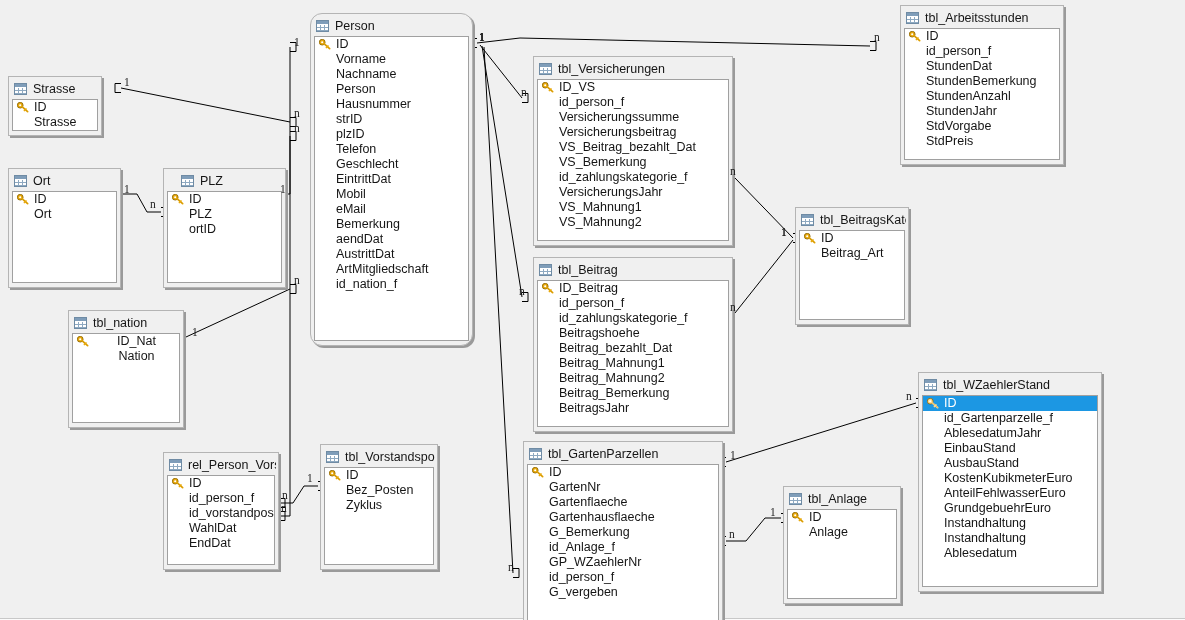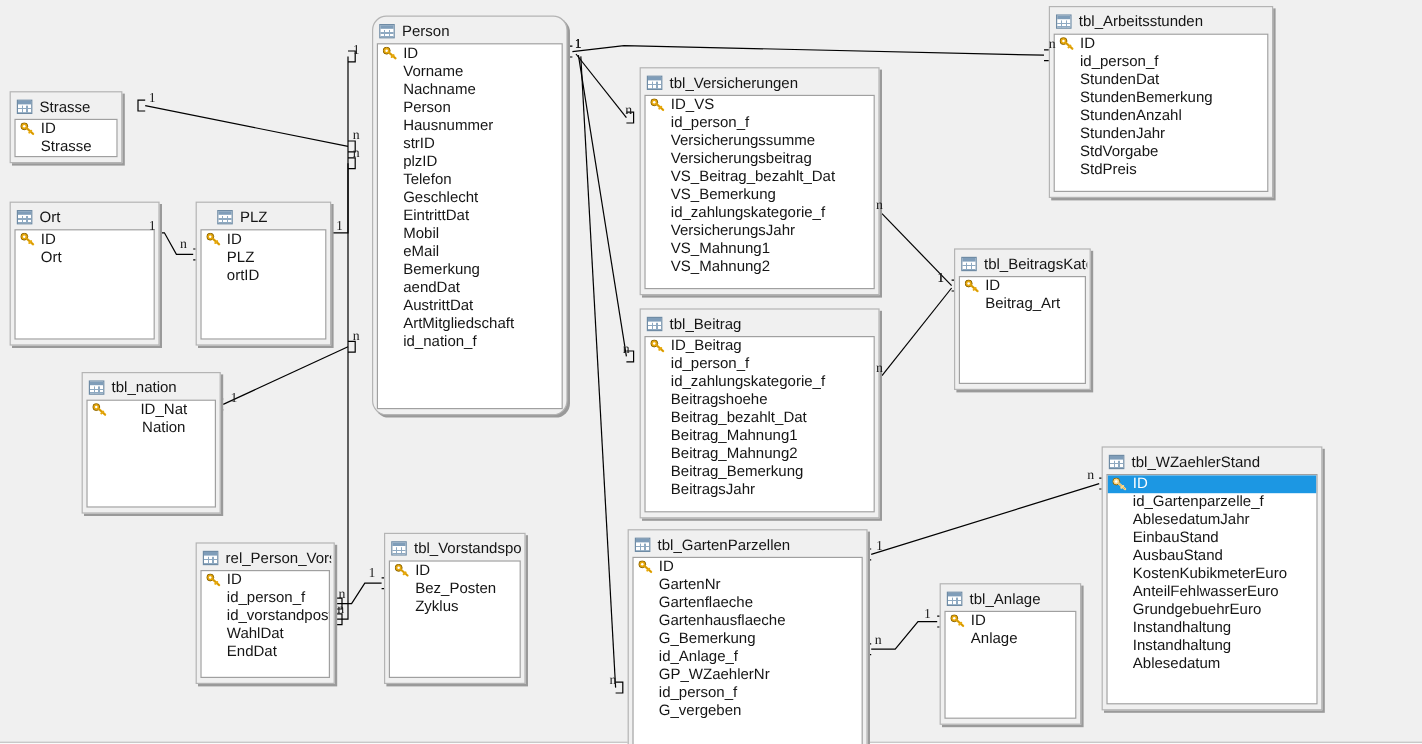--- a/index.html
+++ b/index.html
@@ -194,37 +194,37 @@
         <div class="fld pk"><svg class="keyicon" viewBox="0 0 12 11" xmlns="http://www.w3.org/2000/svg">
             <circle cx="3.2" cy="3.2" r="2.9" fill="#e8a90c" stroke="#8a6300" stroke-width="0.8"></circle>
             <circle cx="3.2" cy="3.2" r="1.05" fill="#ffffff"></circle>
             <path d="M5.0 4.6 L10.6 9.6" stroke="#e8a90c" stroke-width="1.9" stroke-linecap="round"></path>
             <path d="M5.0 4.6 L10.6 9.6" stroke="#8a6300" stroke-width="0.55" fill="none" opacity="0.55"></path>
             <path d="M7.4 8.5 L9.0 7.0" stroke="#e8a90c" stroke-width="1.7" stroke-linecap="round"></path>
           </svg><span>ID</span></div>
         <div class="fld"><span>Strasse</span></div>
       </div>
     </div>
-    <div class="tbl" style="left: 8px; top: 168px; width: 125px; height: 120px;">
+    <div class="tbl" style="left: 8px; top: 168px; width: 113px; height: 120px;">
       <div class="tbl-head">
         <span class="tblicon"></span>
         <span class="tbl-title">Ort</span>
       </div>
       <div class="tbl-body">
         <div class="fld pk"><svg class="keyicon" viewBox="0 0 12 11" xmlns="http://www.w3.org/2000/svg">
             <circle cx="3.2" cy="3.2" r="2.9" fill="#e8a90c" stroke="#8a6300" stroke-width="0.8"></circle>
             <circle cx="3.2" cy="3.2" r="1.05" fill="#ffffff"></circle>
             <path d="M5.0 4.6 L10.6 9.6" stroke="#e8a90c" stroke-width="1.9" stroke-linecap="round"></path>
             <path d="M5.0 4.6 L10.6 9.6" stroke="#8a6300" stroke-width="0.55" fill="none" opacity="0.55"></path>
             <path d="M7.4 8.5 L9.0 7.0" stroke="#e8a90c" stroke-width="1.7" stroke-linecap="round"></path>
           </svg><span>ID</span></div>
         <div class="fld"><span>Ort</span></div>
       </div>
     </div>
-    <div class="tbl" style="left: 163px; top: 168px; width: 113px; height: 120px; padding-left: 14px;">
+    <div class="tbl" style="left: 163px; top: 168px; width: 123px; height: 120px; padding-left: 14px;">
       <div class="tbl-head">
         <span class="tblicon"></span>
         <span class="tbl-title">PLZ</span>
       </div>
       <div class="tbl-body">
         <div class="fld pk"><svg class="keyicon" viewBox="0 0 12 11" xmlns="http://www.w3.org/2000/svg">
             <circle cx="3.2" cy="3.2" r="2.9" fill="#e8a90c" stroke="#8a6300" stroke-width="0.8"></circle>
             <circle cx="3.2" cy="3.2" r="1.05" fill="#ffffff"></circle>
             <path d="M5.0 4.6 L10.6 9.6" stroke="#e8a90c" stroke-width="1.9" stroke-linecap="round"></path>
             <path d="M5.0 4.6 L10.6 9.6" stroke="#8a6300" stroke-width="0.55" fill="none" opacity="0.55"></path>
@@ -380,21 +380,21 @@
         <div class="fld"><span>GartenNr</span></div>
         <div class="fld"><span>Gartenflaeche</span></div>
         <div class="fld"><span>Gartenhausflaeche</span></div>
         <div class="fld"><span>G_Bemerkung</span></div>
         <div class="fld"><span>id_Anlage_f</span></div>
         <div class="fld"><span>GP_WZaehlerNr</span></div>
         <div class="fld"><span>id_person_f</span></div>
         <div class="fld"><span>G_vergeben</span></div>
       </div>
     </div>
-    <div class="tbl" style="left: 874px; top: 5px; width: 187px; height: 160px;">
+    <div class="tbl" style="left: 900px; top: 5px; width: 164px; height: 160px;">
       <div class="tbl-head">
         <span class="tblicon"></span>
         <span class="tbl-title">tbl_Arbeitsstunden</span>
       </div>
       <div class="tbl-body">
         <div class="fld pk"><svg class="keyicon" viewBox="0 0 12 11" xmlns="http://www.w3.org/2000/svg">
             <circle cx="3.2" cy="3.2" r="2.9" fill="#e8a90c" stroke="#8a6300" stroke-width="0.8"></circle>
             <circle cx="3.2" cy="3.2" r="1.05" fill="#ffffff"></circle>
             <path d="M5.0 4.6 L10.6 9.6" stroke="#e8a90c" stroke-width="1.9" stroke-linecap="round"></path>
             <path d="M5.0 4.6 L10.6 9.6" stroke="#8a6300" stroke-width="0.55" fill="none" opacity="0.55"></path>

